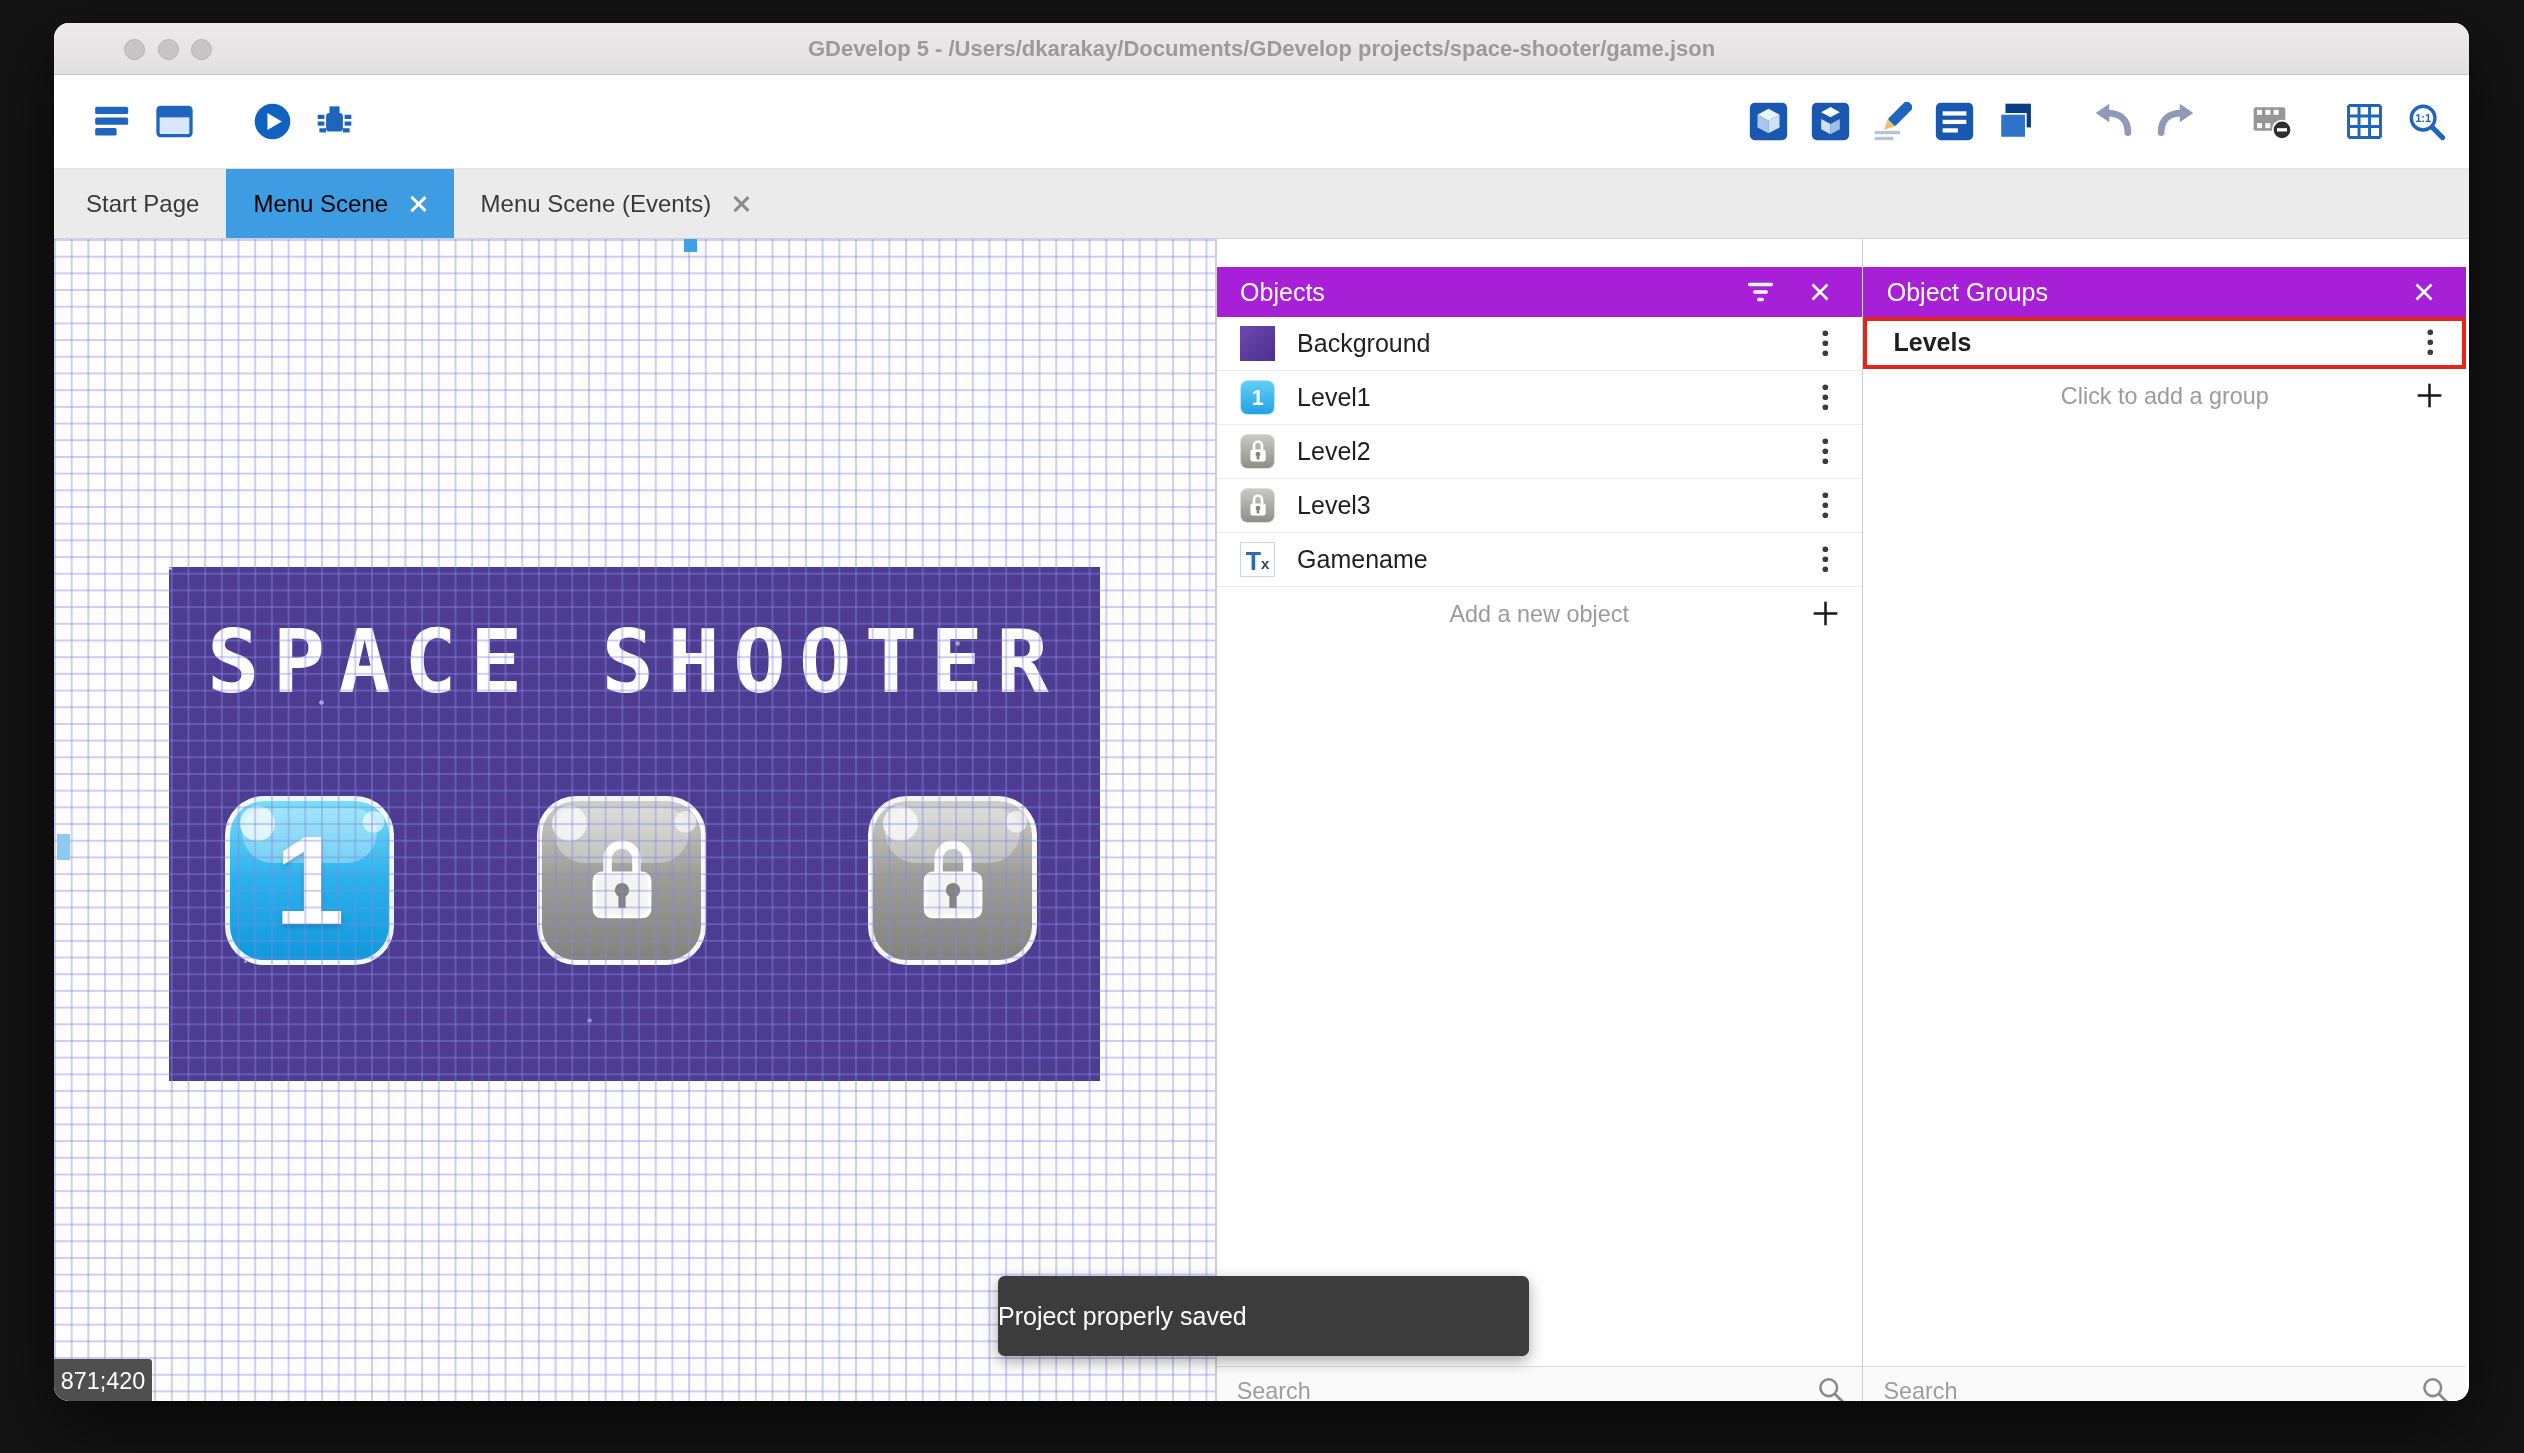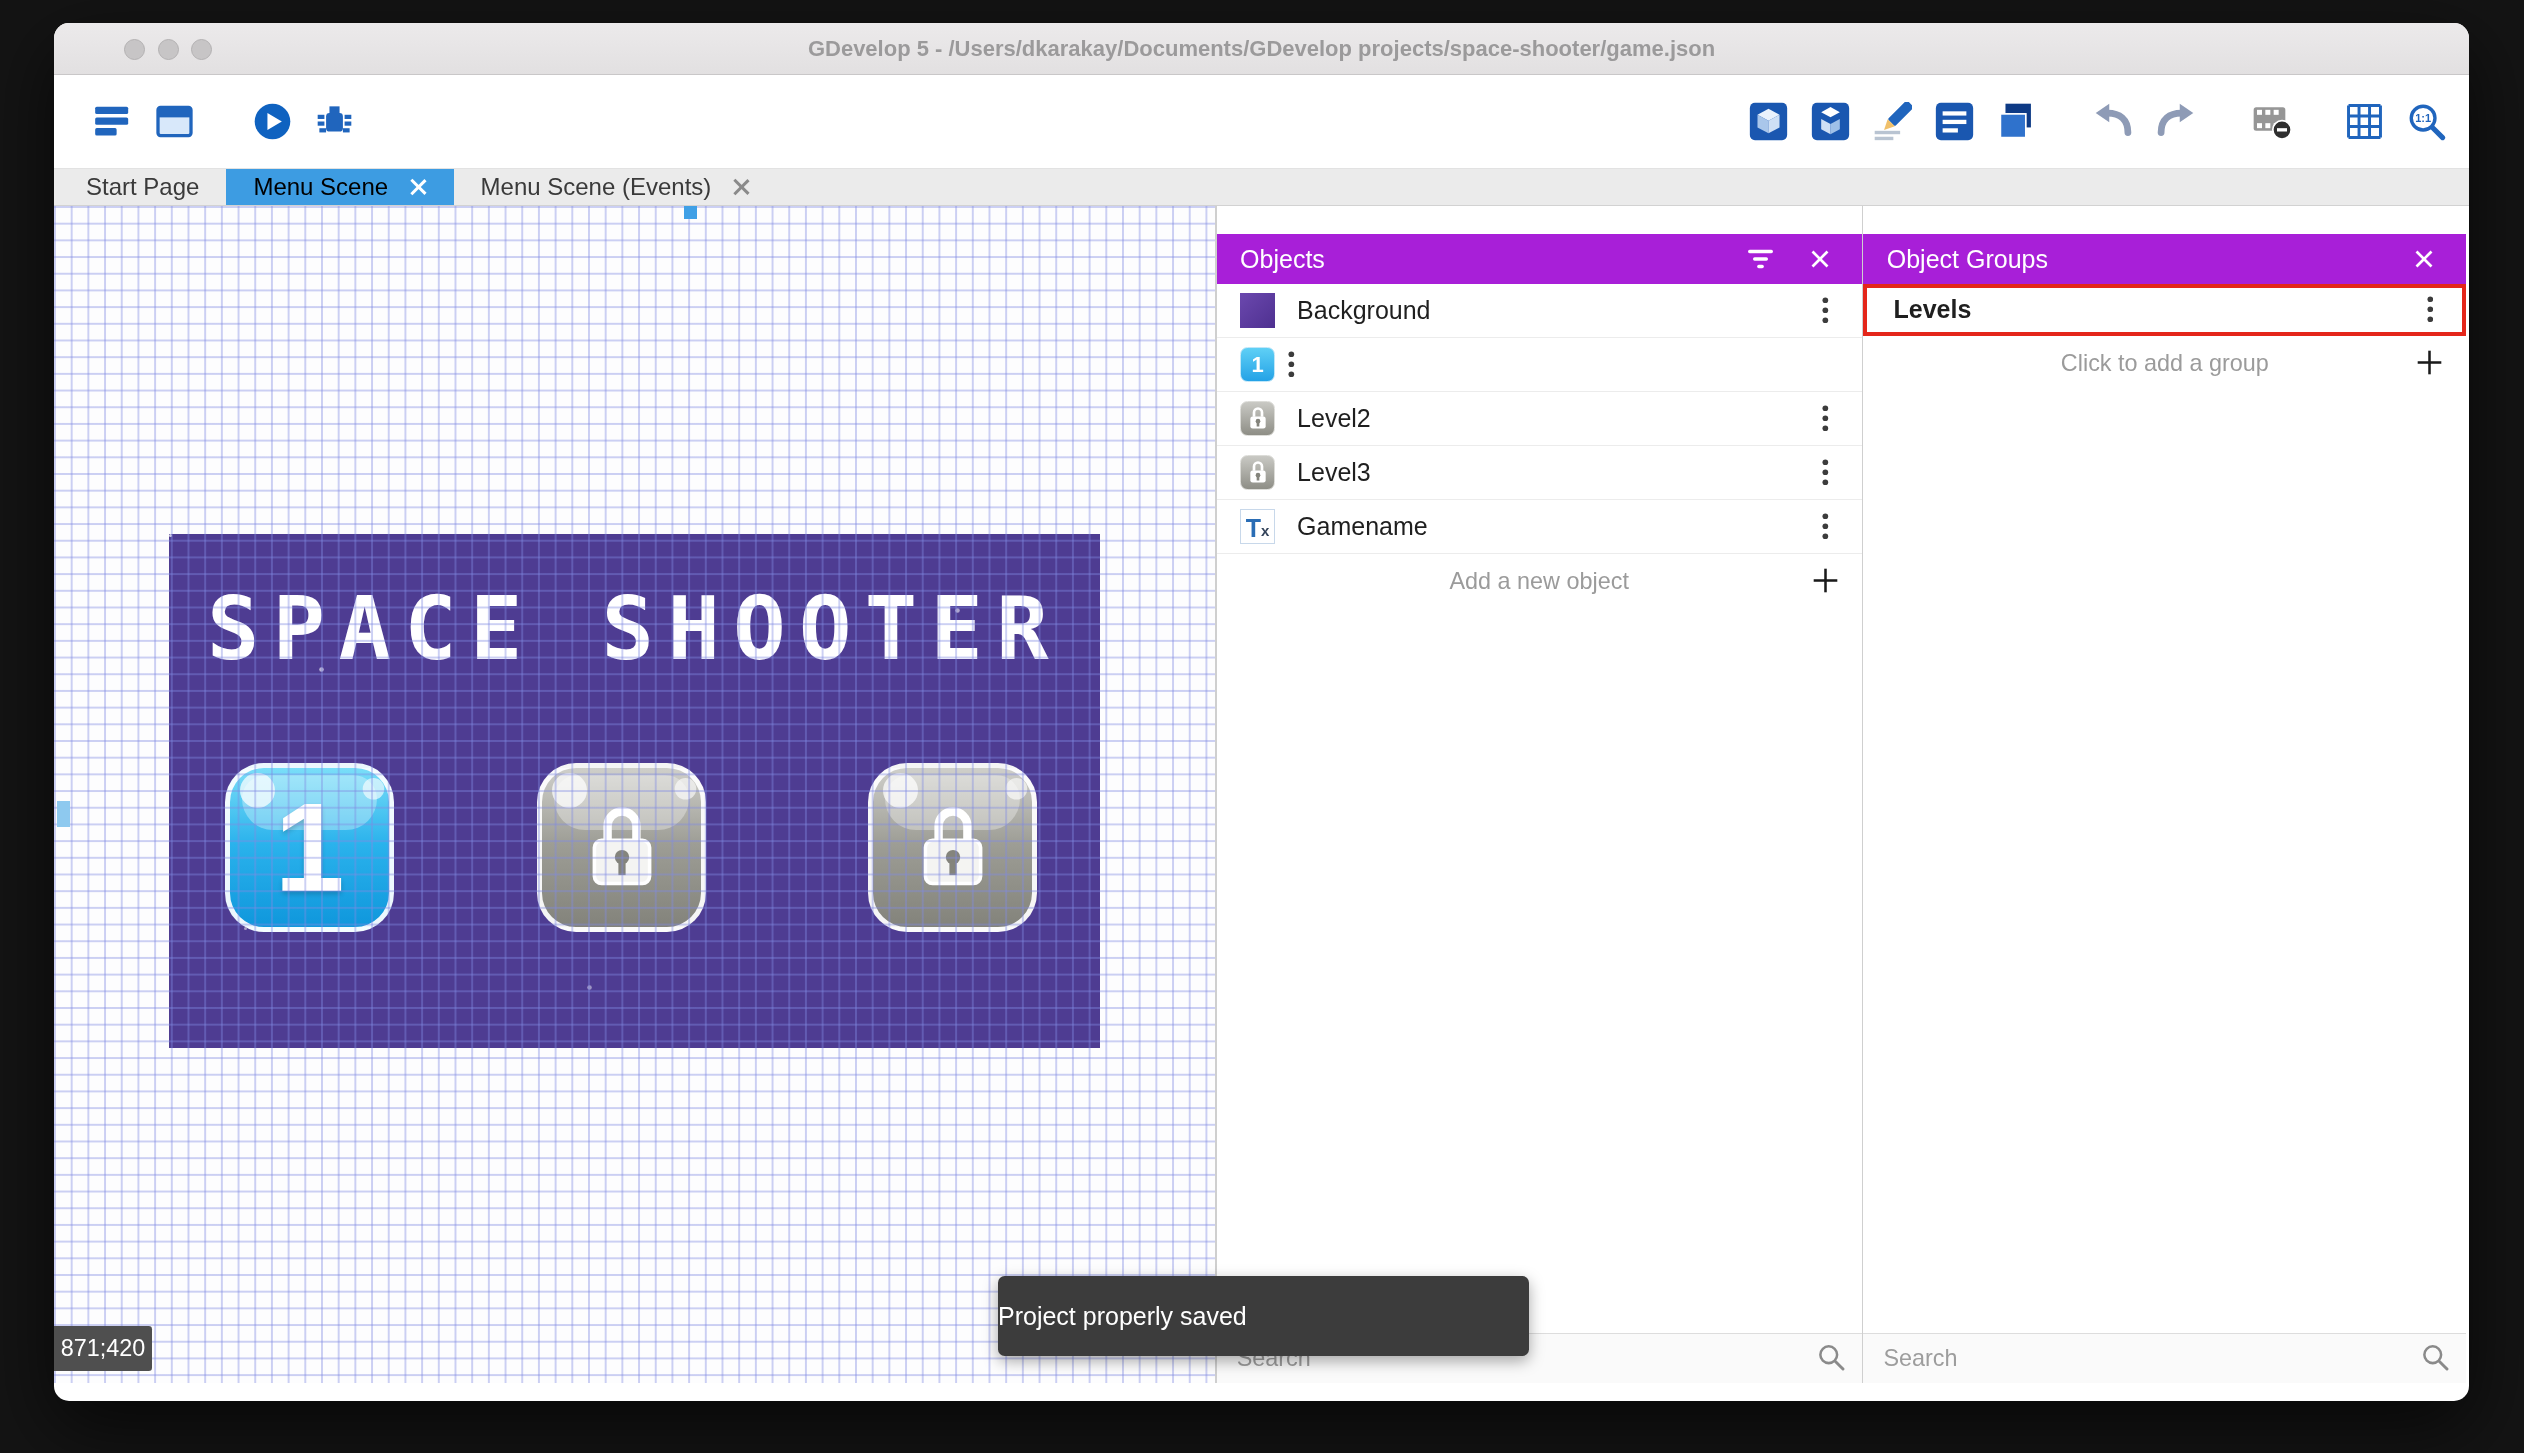--- a/index.html
+++ b/index.html
@@ -18,21 +18,21 @@
 
   
   .toolbar { height:94px; background:#fff; border-bottom:0.8px solid #e2e2e2; display:flex; align-items:center;
              padding:0 22px 0 37px; }
   .tb-group { display:flex; align-items:center; gap:20px; }
   .tb-right { margin-left:auto; }
   .tb-btn { width:42px; height:42px; display:flex; align-items:center; justify-content:center; cursor:pointer; }
   .tb-sp18 { width:15px; } .tb-sp12 { width:10px; } .tb-sp20 { width:16.7px; }
 
   
-  .tabbar { height:37px; background:#ebebeb; border-bottom:0.8px solid #d2d2d2; display:flex; align-items:stretch; padding-left:5px; }
+  .tabbar { height:70px; background:#ebebeb; border-bottom:0.8px solid #d2d2d2; display:flex; align-items:stretch; padding-left:5px; }
   .tab { display:flex; align-items:center; gap:20px; padding:0 27px; font-size:24px; color:#3a3a3a; cursor:pointer; }
   .tab.active { background:#3d9ce2; color:#000000; }
   .tab-x { width:18.4px; height:18.4px; position:relative; }
   .tab-x::before,.tab-x::after{ content:""; position:absolute; left:8.4px; top:-0.8px; width:2.5px; height:20px; background:#8a8a8a; }
   .tab-x::before{ transform:rotate(45deg);} .tab-x::after{ transform:rotate(-45deg);}
   .tab.active .tab-x::before,.tab.active .tab-x::after{ background:#fff; }
 
   
   .content { display:flex; height:1177px; }
   .vdivider { width:1.7px; background:#cfcfcf; }
@@ -329,20 +329,21 @@
                 <circle cx="4" cy="5" r="3.4"></circle>
                 <circle cx="4" cy="17" r="3.4"></circle>
                 <circle cx="4" cy="29" r="3.4"></circle>
               </svg>
           </span>
         </div>
         <div class="row">
           <span class="row-icon">
               <span class="ico-lvl1">1</span>
             </span>
+          <span class="row-label">Level1</span>
           <span class="kebab">
             <svg width="6.7" height="28.5" viewBox="0 0 8 34" fill="#3c3c3c">
                 <circle cx="4" cy="5" r="3.4"></circle>
                 <circle cx="4" cy="17" r="3.4"></circle>
                 <circle cx="4" cy="29" r="3.4"></circle>
               </svg>
           </span>
         </div>
         <div class="row">
           <span class="row-icon">

